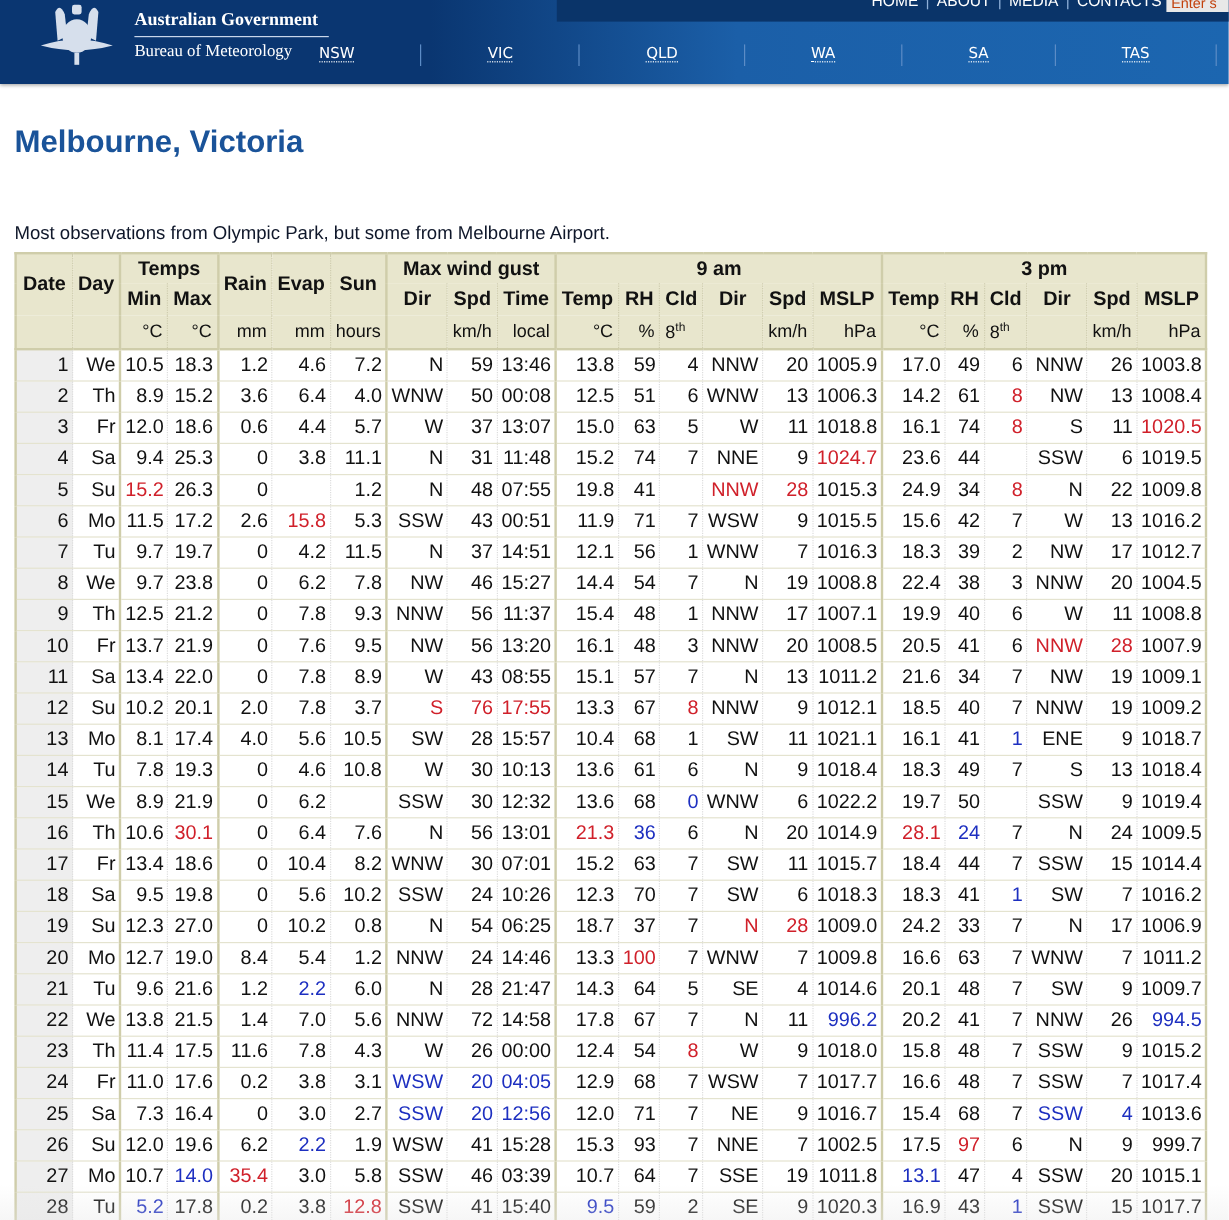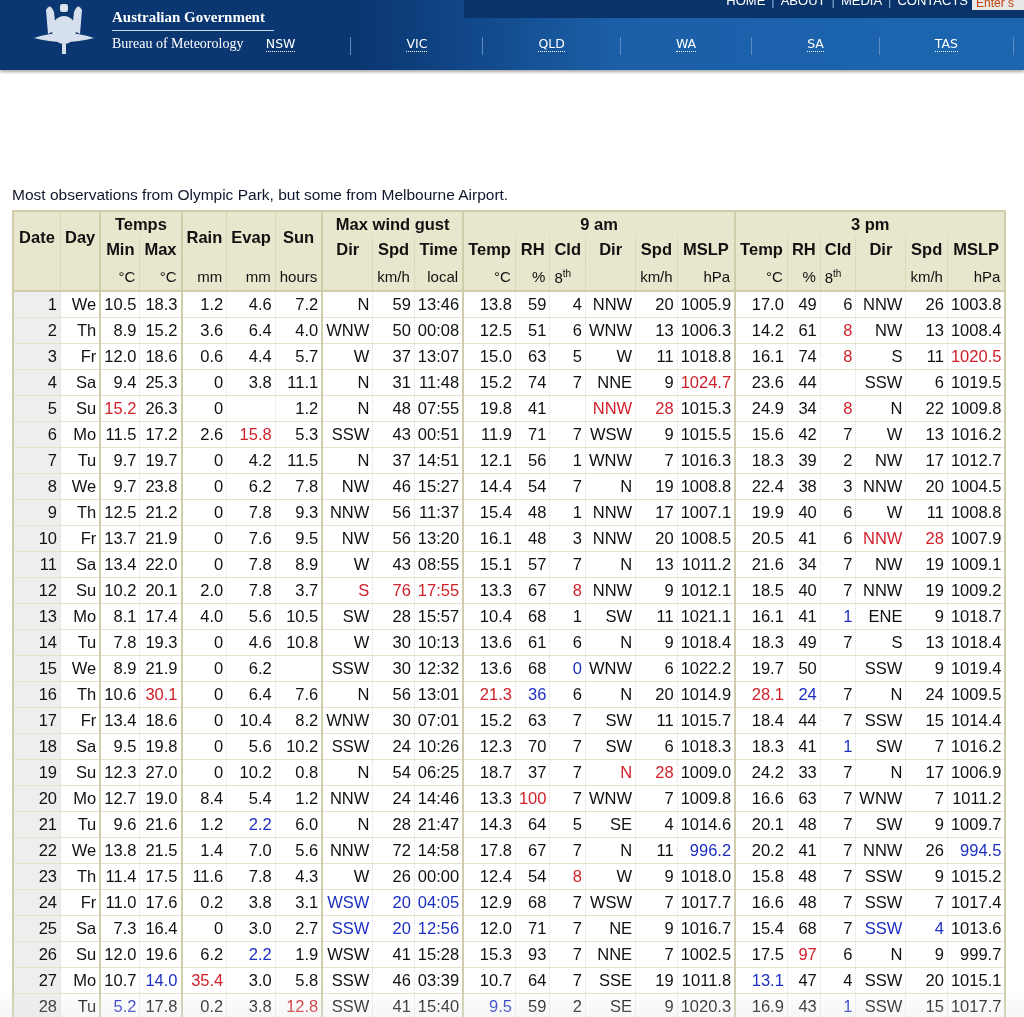--- a/index.html
+++ b/index.html
@@ -78,21 +78,21 @@
     <a>WA</a>
       <span class="sep"></span>
     <a>SA</a>
       <span class="sep"></span>
     <a>TAS</a>
       <span class="sep"></span>
   </div>
 </div>
 
 <h1>
-  <br>
+  <span>Melbourne, Victoria</span><br>
 </h1>
 <div class="subtitle">Most observations from Olympic Park, but some from Melbourne Airport.</div>
 
 <table class="obs">
   <thead>
     <tr class="r1">
       <th rowspan="2" class="first" style="vertical-align:middle">Date</th>
       <th rowspan="2">Day</th>
       <th colspan="2" class="grp">Temps</th>
       <th rowspan="2" class="grp">Rain</th>

